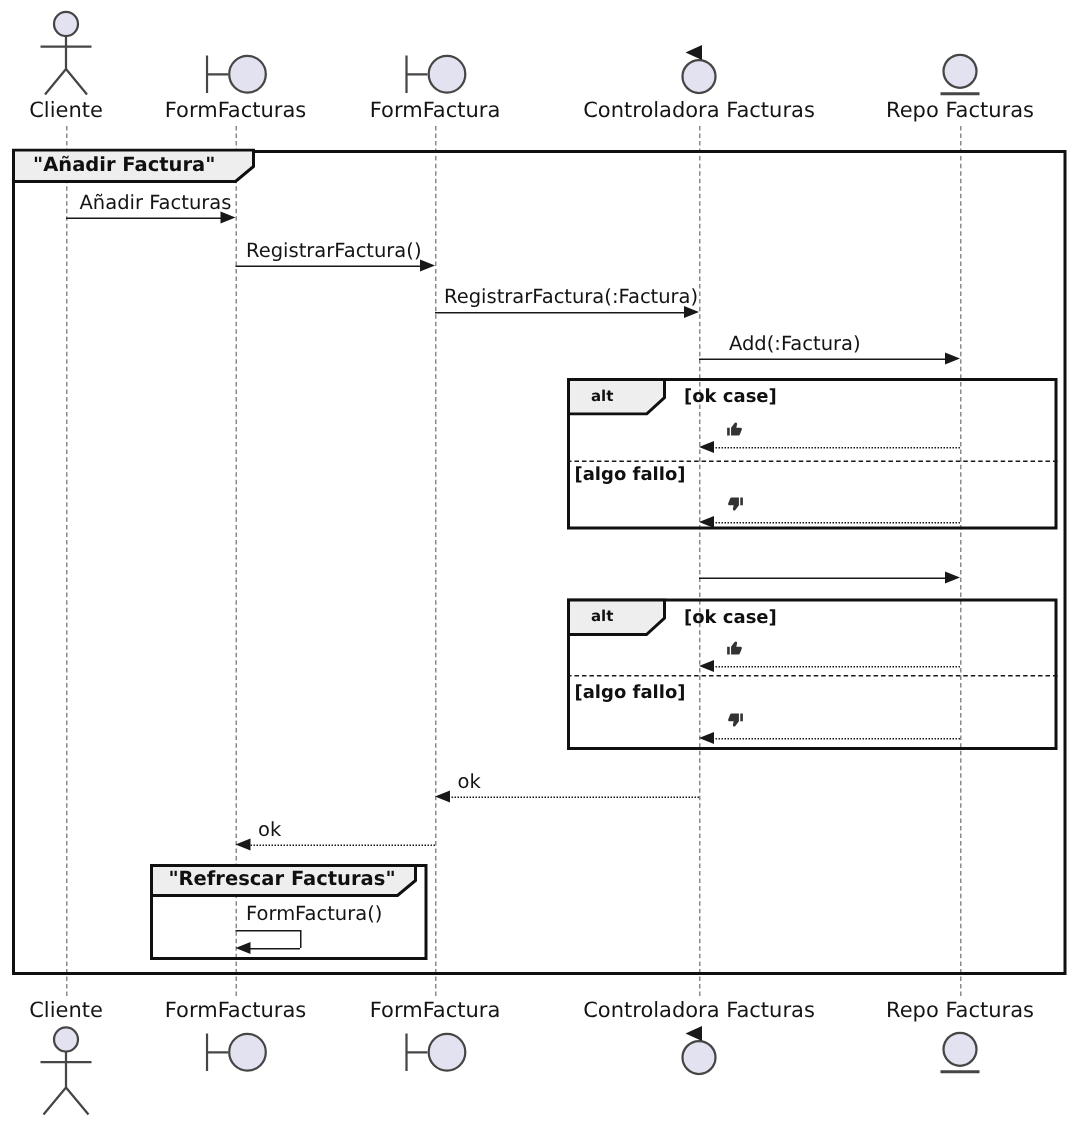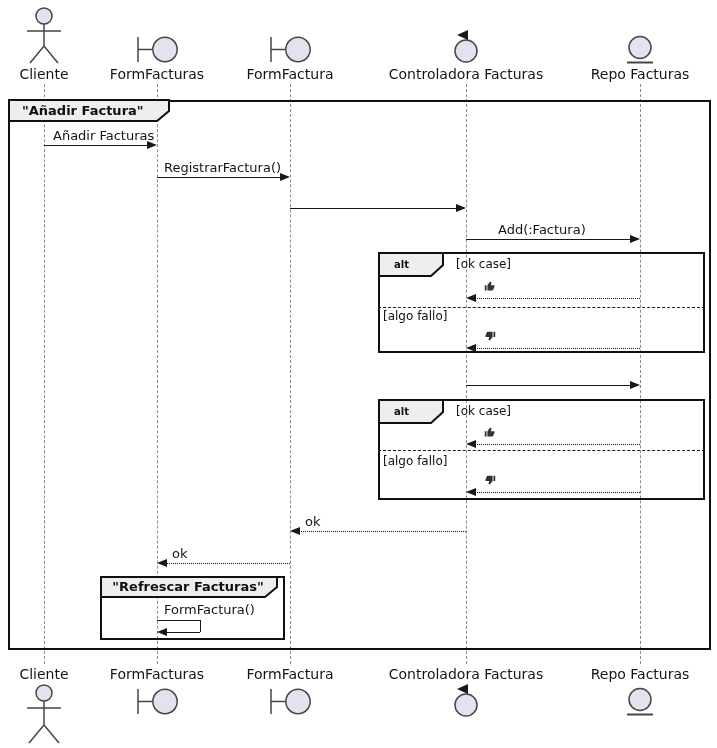--- a/index.html
+++ b/index.html
@@ -10,21 +10,21 @@
   .plabel{position:absolute;font-size:14px;color:#141414;white-space:nowrap;transform:translateX(-50%);}
   .msg-label{position:absolute;font-size:13px;color:#141414;white-space:nowrap;line-height:14px;}
   .msg-line{position:absolute;height:0;border-top:1px solid #181818;}
   .msg-line.dotted{border-top-style:dotted;}
   .vline{position:absolute;width:0;border-left:1px solid #181818;}
   .ah-r{position:absolute;width:0;height:0;border-top:4px solid transparent;border-bottom:4px solid transparent;border-left:10px solid #181818;}
   .ah-l{position:absolute;width:0;height:0;border-top:4px solid transparent;border-bottom:4px solid transparent;border-right:10px solid #181818;}
   .frame{position:absolute;border:2px solid #101010;background:transparent;box-sizing:border-box;}
   .divider{position:absolute;height:0;border-top:1px dashed #181818;}
   .frame-title{position:absolute;font-size:13px;font-weight:bold;color:#101010;white-space:nowrap;line-height:15px;}
-  .guard{position:absolute;font-size:12px;font-weight:normal;color:#101010;white-space:nowrap;line-height:13px;}
+  .guard{position:absolute;font-size:12px;font-weight:bold;color:#101010;white-space:nowrap;line-height:13px;}
   .op{position:absolute;font-size:10px;font-weight:bold;color:#101010;white-space:nowrap;line-height:15px;}
   svg{display:block;}
 </style>
 </head>
 <body>
 
 <div id="canvas">
 
   <div class="lifeline" style="left:43.5px"></div>
   <div class="lifeline" style="left:156.5px"></div>
@@ -66,24 +66,25 @@
   <div class="frame-title" style="left:22px;top:103px">"Añadir Factura"</div>
 
   <div class="msg-label" style="left:53px;top:129px">Añadir Facturas</div>
   <div class="msg-line" style="left:44px;top:145px;width:104px"></div>
   <div class="ah-r" style="left:147px;top:141px"></div>
 
   <div class="msg-label" style="left:164px;top:161px">RegistrarFactura()</div>
   <div class="msg-line" style="left:157px;top:177px;width:124px"></div>
   <div class="ah-r" style="left:280px;top:173px"></div>
 
+  <div class="msg-label" style="left:296px;top:192px">RegistrarFactura(:Factura)</div>
   <div class="msg-line" style="left:290px;top:208px;width:167px"></div>
   <div class="ah-r" style="left:456px;top:204px"></div>
 
-  <div class="msg-label" style="left:498px;top:223px">Add(:Factura)</div>
+  <div class="msg-label" style="left:486px;top:223px">Add(:Factura)</div>
   <div class="msg-line" style="left:466px;top:239px;width:165px"></div>
   <div class="ah-r" style="left:630px;top:235px"></div>
 
   <div class="frame" style="left:378px;top:252px;width:327px;height:101px"></div>
   <svg class="abs" style="left:378px;top:252px" width="67" height="25" viewBox="0 0 67 25">
     <polygon points="1,1 65,1 65,13 53,24 1,24" fill="#EEEEEE" stroke="#101010" stroke-width="2"></polygon>
   </svg>
   <div class="op" style="left:394px;top:257px">alt</div>
   <div class="guard" style="left:456px;top:258px">[ok case]</div>
 

